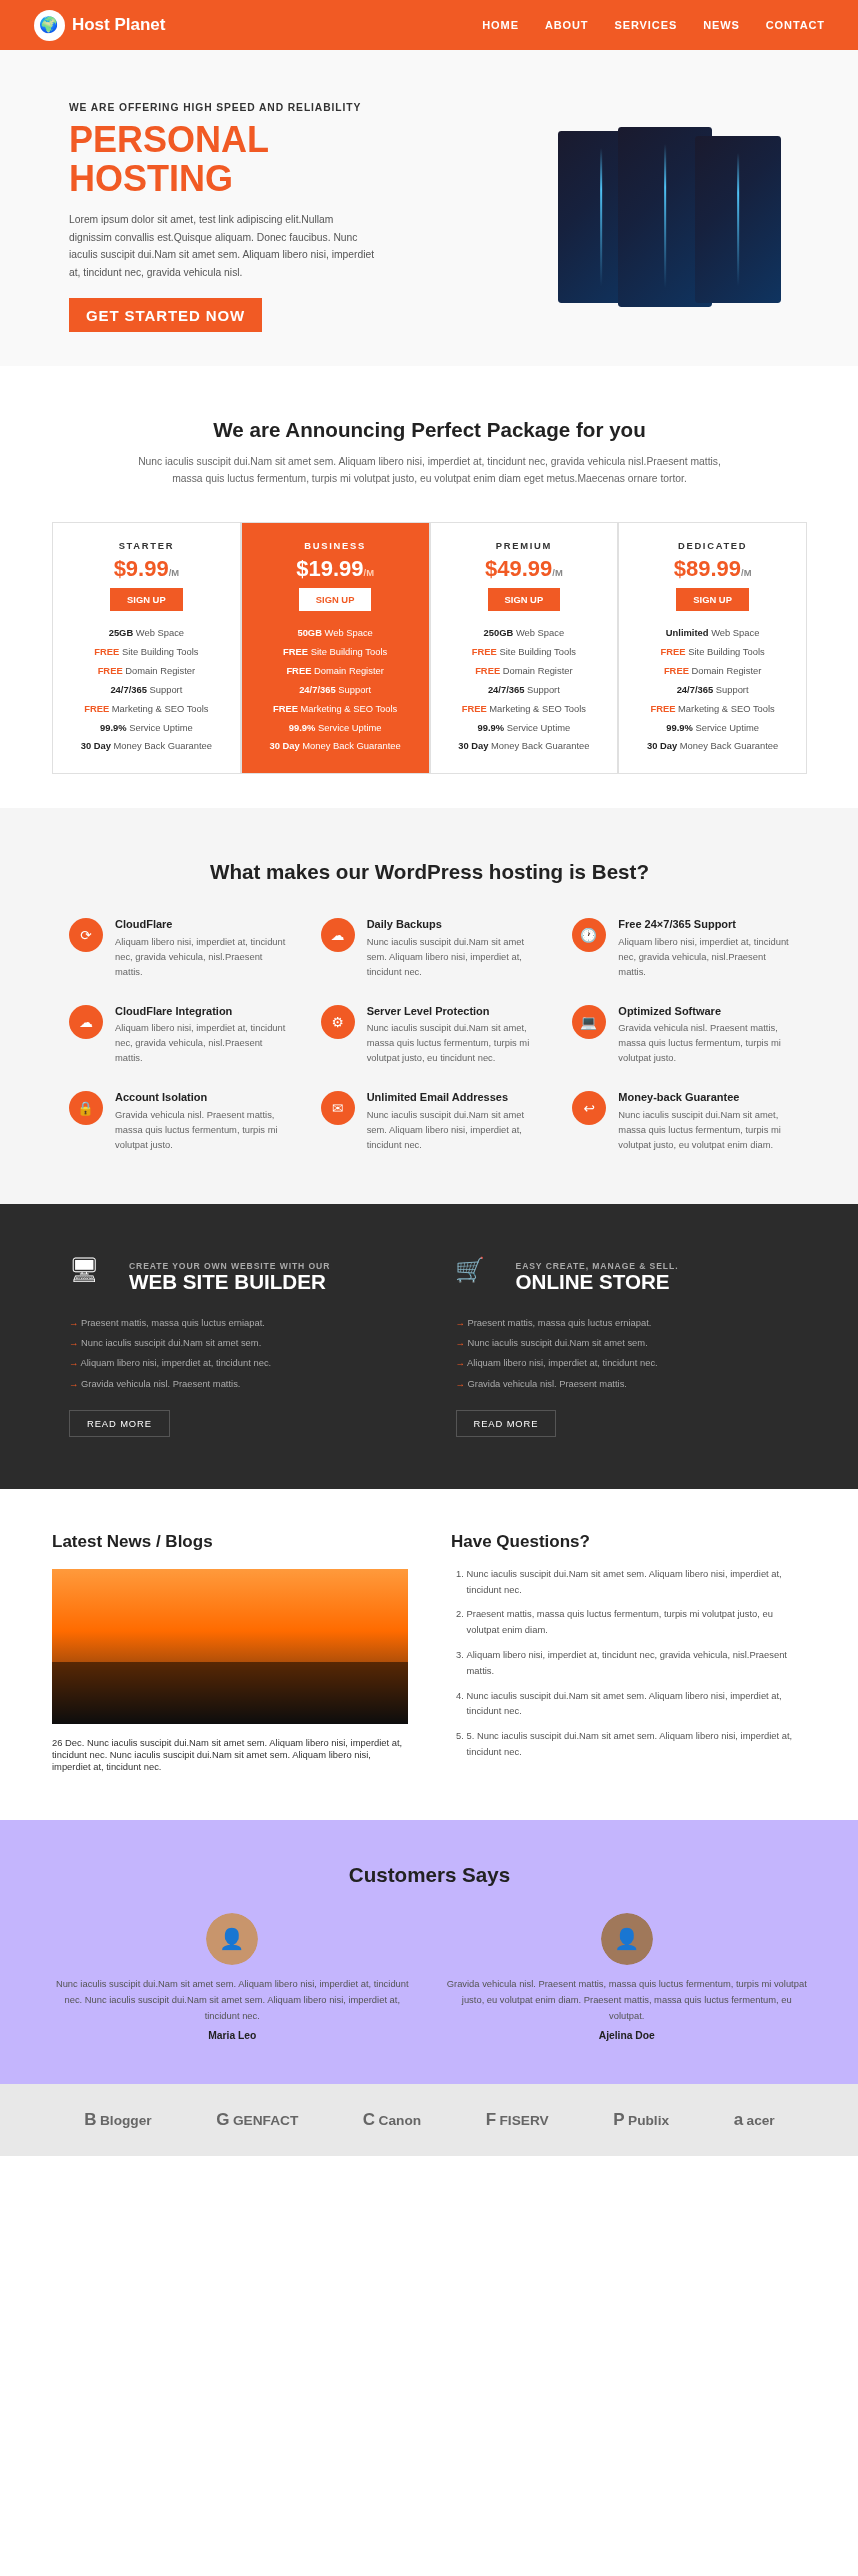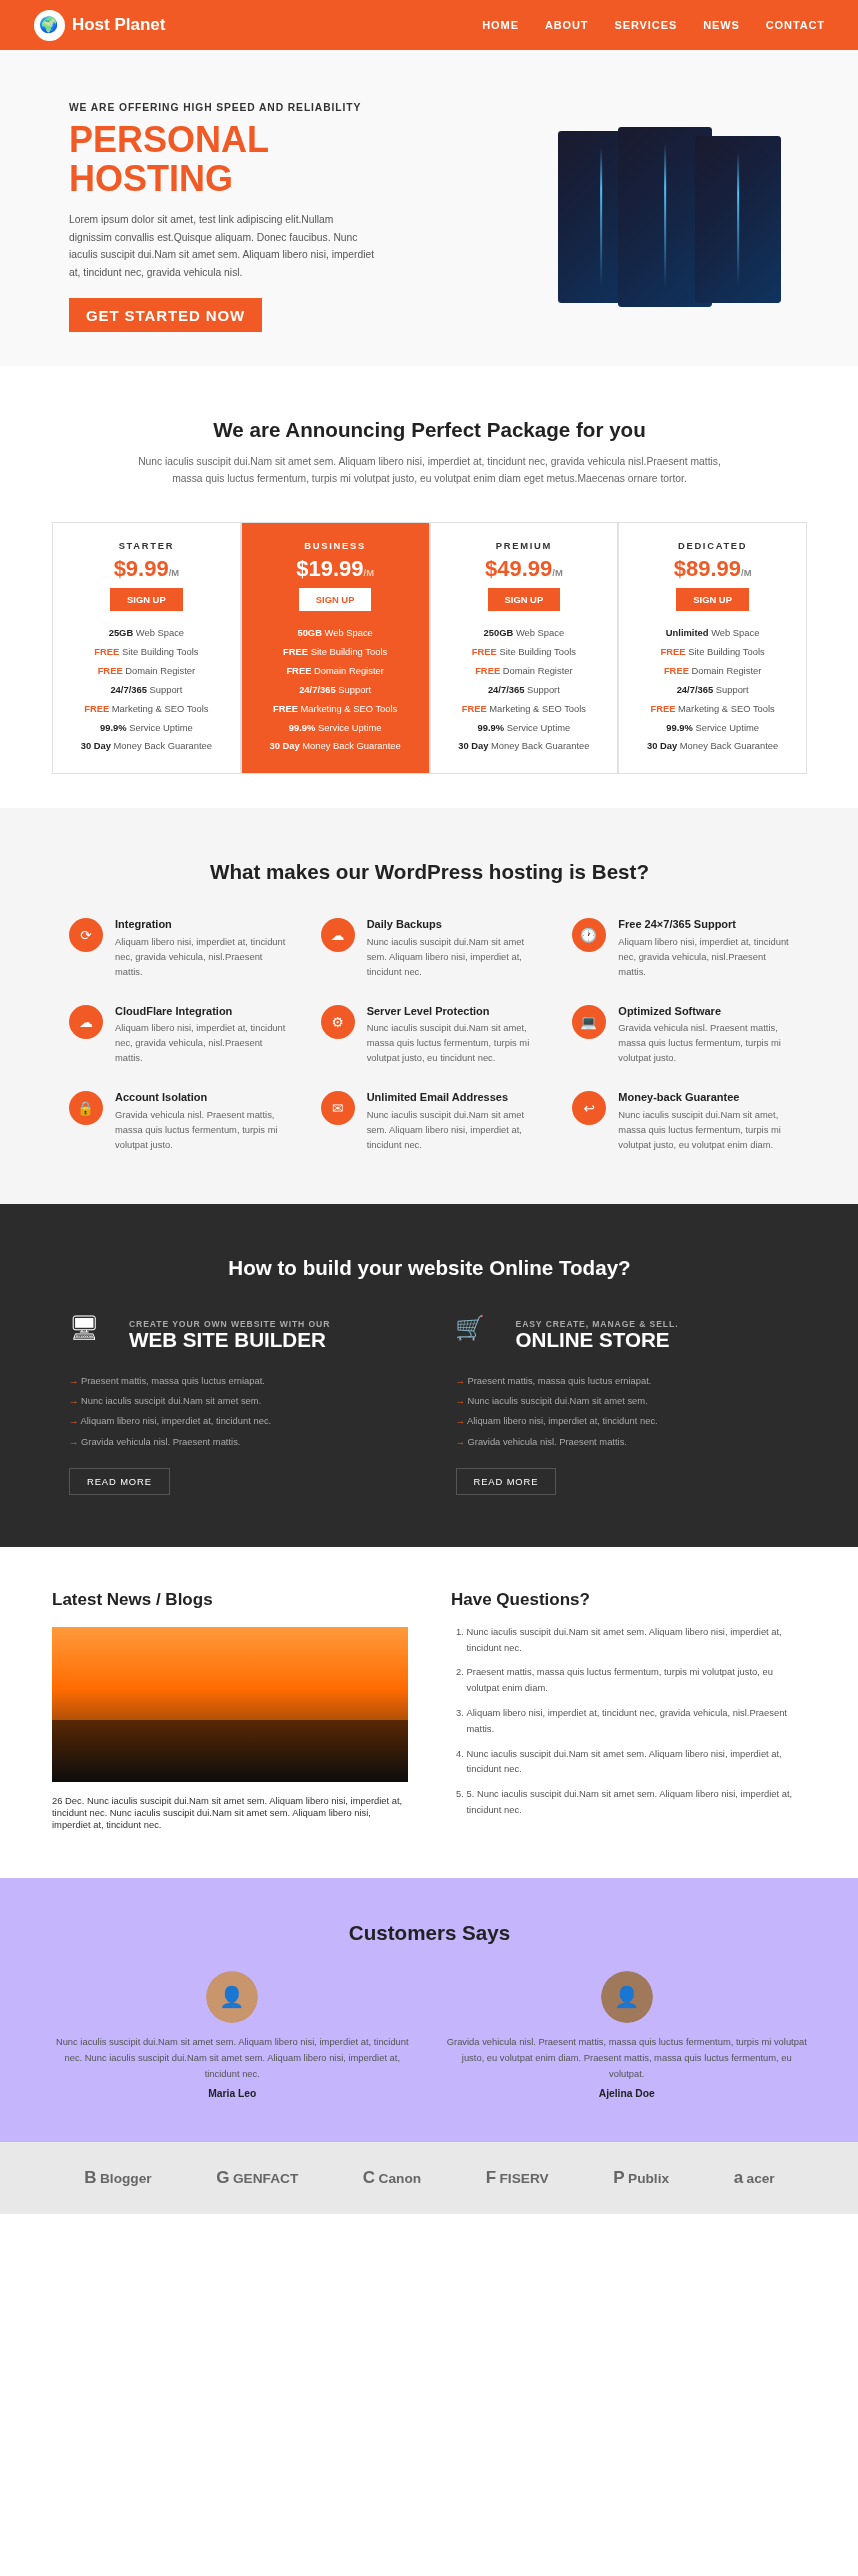--- a/index.html
+++ b/index.html
@@ -493,21 +493,21 @@
   </div>
     </div>
 </section>
 
 <section class="wp-section">
   <h2 class="section-title">What makes our WordPress hosting is Best?</h2>
   <div class="features-grid" id="features-grid">
   <div class="feature-item">
     <div class="feature-icon">⟳</div>
     <div class="feature-content">
-      <h4>Integration</h4>
+      <h4>CloudFlare</h4>
       <p>Aliquam libero nisi, imperdiet at, tincidunt nec, gravida vehicula, nisl.Praesent mattis.</p>
     </div>
   </div>
       <div class="feature-item">
     <div class="feature-icon">☁</div>
     <div class="feature-content">
       <h4>Daily Backups</h4>
       <p>Nunc iaculis suscipit dui.Nam sit amet sem. Aliquam libero nisi, imperdiet at, tincidunt nec.</p>
     </div>
   </div>
@@ -557,21 +557,20 @@
     <div class="feature-icon">↩</div>
     <div class="feature-content">
       <h4>Money-back Guarantee</h4>
       <p>Nunc iaculis suscipit dui.Nam sit amet, massa quis luctus fermentum, turpis mi volutpat justo, eu volutpat enim diam.</p>
     </div>
   </div>
     </div>
 </section>
 
 <section class="build-section">
-  <h2 class="section-title">How to build your website Online Today?</h2>
   <div class="build-grid" id="build-grid">
   <div class="build-item">
     <div class="build-item-header">
       <div class="build-icon">🖥</div>
       <div>
         <div class="build-item-title">Create your own website with our</div>
         <div class="build-item-heading">WEB SITE BUILDER</div>
       </div>
     </div>
     <ul class="build-list">

